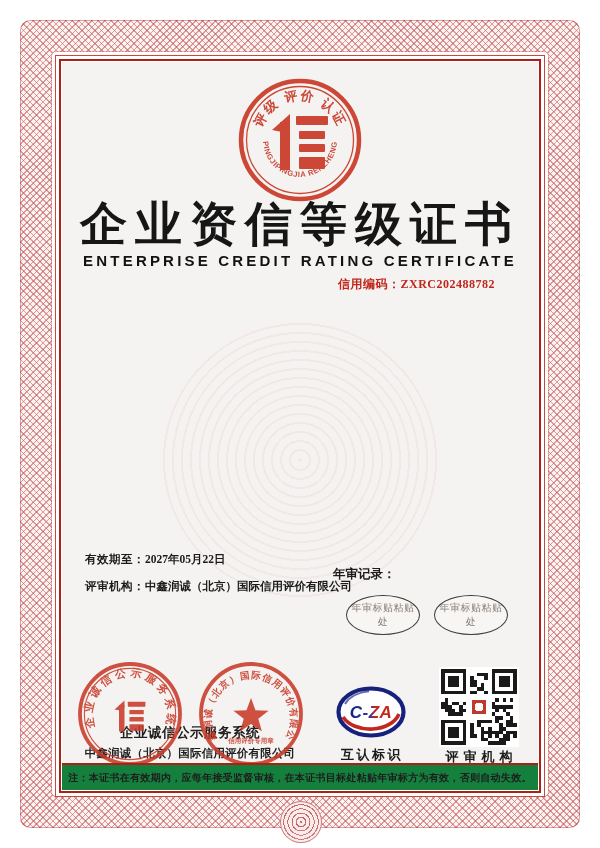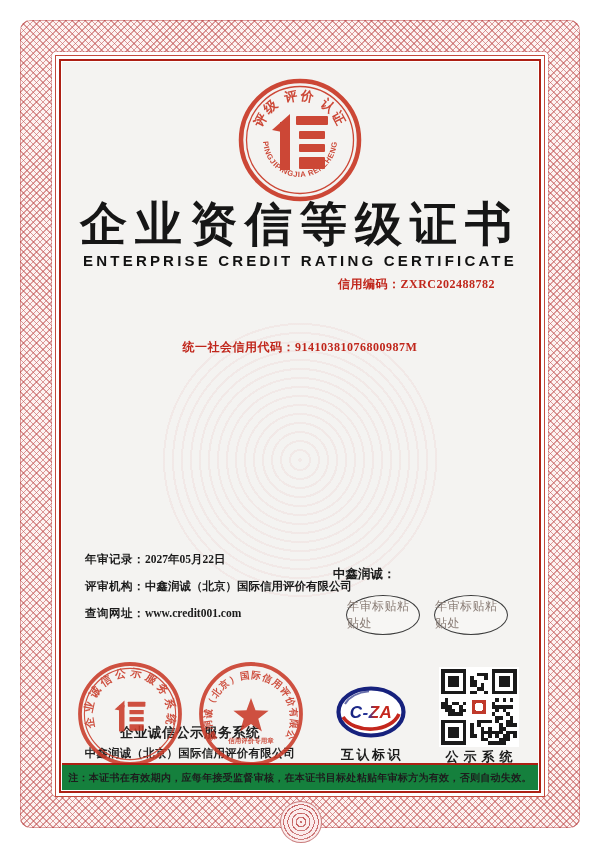--- a/index.html
+++ b/index.html
@@ -69,21 +69,21 @@
   }
   
   .fields{ position:absolute; left:85px; top:551px; }
   .field-row{ height:13px; line-height:13px; margin-bottom:14px; white-space:nowrap; }
   .field-label{ font-size:11.5px; font-weight:800; color:#1b1b1b; letter-spacing:.5px; }
   .field-value{ font-size:11.5px; font-weight:800; color:#1b1b1b; font-family:"Liberation Serif",serif; }
   .annual-label{ position:absolute; left:333px; top:566px; font-size:12.5px; font-weight:800; color:#1b1b1b; }
   .sticker{
     position:absolute; width:72px; height:38px; border:1.5px solid #3c3c3c; border-radius:50%;
     display:flex; align-items:center; justify-content:center;
-    font-size:12px; color:#8a7d76; letter-spacing:.5px; background:rgba(255,255,255,.25);
+    font-size:10px; color:#8a7d76; letter-spacing:.5px; background:rgba(255,255,255,.25);text-align:center;
   }
   .sticker-1{ left:346px; top:595px; } .sticker-2{ left:434px; top:595px; }
   
   .org-lines{ position:absolute; left:70px; top:724px; width:240px; text-align:center; color:#1f1f1f; }
   .org-line-1{ font-size:13.5px; font-weight:800; margin-bottom:4px; letter-spacing:.5px;}
   .org-line-2{ font-size:11.5px; font-weight:800; letter-spacing:.2px;}
   .seal-b{ position:absolute; width:106px; height:106px; opacity:.88; }
   .seal-1{ left:77px; top:661px; } .seal-2{ left:198px; top:661px; }
   
   .cza{ position:absolute; left:336px; top:686px; width:70px; height:52px; }
@@ -134,39 +134,33 @@
       <rect x="61" y="79" width="26" height="12" rx="1"></rect>
     </g>
   </svg>
 
   <div class="title">企业资信等级证书</div>
   <div class="subtitle">ENTERPRISE CREDIT RATING CERTIFICATE</div>
   <div class="credit-code">
     <span>信用编码：</span><span>ZXRC202488782</span>
   </div>
 
-  <div class="uscc">
-    <span>统一社会信用代码：</span><span>91410381076800987M</span>
-  </div>
 
 
 
   <div class="fields">
     <div class="field-row">
-      <span class="field-label">年审记录：</span><span class="field-value">2027年05月22日</span>
+      <span class="field-label">有效期至：</span><span class="field-value">2027年05月22日</span>
     </div>
     <div class="field-row">
       <span class="field-label">评审机构：</span><span class="field-value">中鑫润诚（北京）国际信用评价有限公司</span>
     </div>
-    <div class="field-row">
-      <span class="field-label">查询网址：</span><span class="field-value">www.credit001.com</span>
-    </div>
-  </div>
-
-  <div class="annual-label">中鑫润诚：</div>
+  </div>
+
+  <div class="annual-label">年审记录：</div>
   <div class="sticker sticker-1">
     <span>年审标贴粘贴处</span>
   </div>
   <div class="sticker sticker-2">
     <span>年审标贴粘贴处</span>
   </div>
 
   <div class="org-lines">
     <div class="org-line-1">企业诚信公示服务系统</div>
     <div class="org-line-2">中鑫润诚（北京）国际信用评价有限公司</div>
@@ -324,17 +318,17 @@
           <rect x="16" y="20" width="1" height="1"></rect>
           <rect x="17" y="20" width="1" height="1"></rect>
         </g>
       <g>
         <rect x="8" y="8" width="5" height="5" fill="#ffffff"></rect>
         <rect x="8.5" y="8.5" width="4" height="4" rx="0.8" fill="#c0392b"></rect>
         <rect x="9.5" y="9.5" width="2" height="2" rx="0.3" fill="#ffffff"></rect>
       </g>
     </svg>
   </div>
-  <div class="qr-label">公示系统</div>
+  <div class="qr-label">评审机构</div>
 
   <div class="note-strip">注：本证书在有效期内，应每年接受监督审核，在本证书目标处粘贴年审标方为有效，否则自动失效。</div>
 
 </div>
 
 </body></html>

